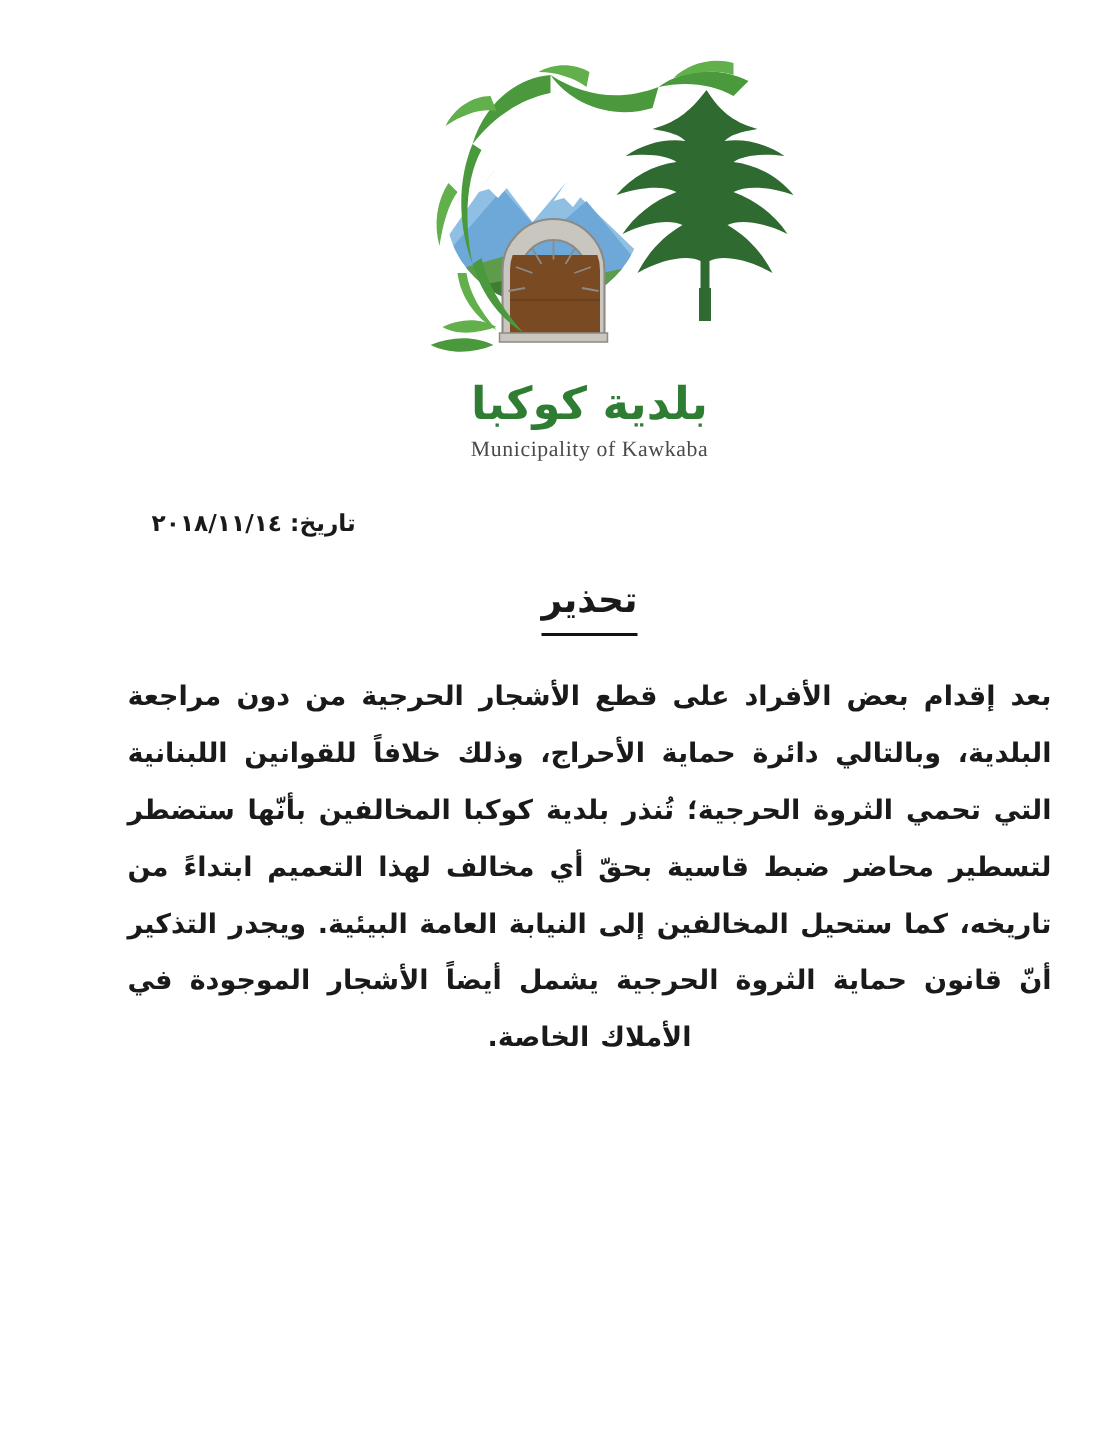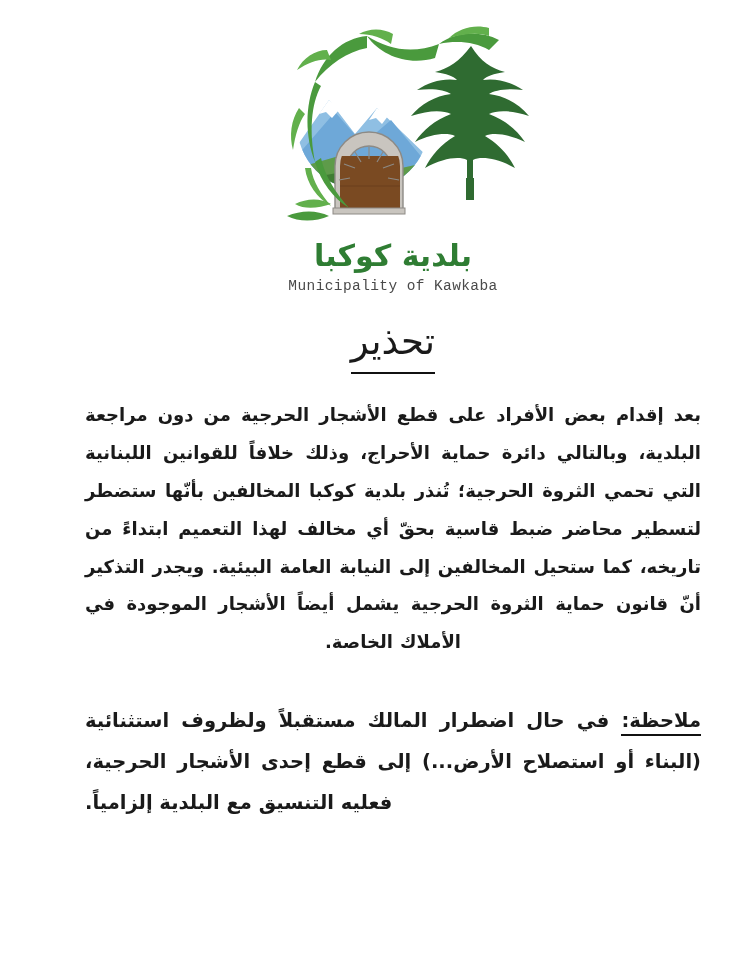--- a/index.html
+++ b/index.html
@@ -13,21 +13,21 @@
     font-family: "DejaVu Sans", "Liberation Sans", sans-serif;
     color: #1a1a1a;
     position: relative;
     overflow: hidden;
   }
 
   .page {
     width: 704px;
     height: 960px;
     box-sizing: border-box;
-    padding: 10px 44px 10px 44px;
+    padding: 24px 44px 10px 44px;
     position: relative;
   }
 
   
   .logo-block {
     display: flex;
     flex-direction: column;
     align-items: center;
     margin-top: 6px;
   }
@@ -41,21 +41,21 @@
   .logo-name {
     font-family: "DejaVu Sans", sans-serif;
     font-size: 30px;
     font-weight: bold;
     color: #2f7d33;
     line-height: 1.1;
     margin-top: -12px;
     letter-spacing: 0px;
   }
   .logo-sub {
-    font-family: Liberation Mono, monospace;
+    font-family: Liberation Serif, serif;
     font-size: 14.5px;
     color: #4a4a4a;
     direction: ltr;
     margin-top: 6px;
     letter-spacing: 0.4px;
   }
 
   
   .ref-block {
     margin-top: 26px;
@@ -72,22 +72,22 @@
     letter-spacing: 0.5px;
   }
 
   
   .title-wrap {
     text-align: center;
     margin-top: 22px;
   }
   .doc-title {
     display: inline-block;
-    font-size: 37px;
-    font-weight: normal;
+    font-size: 24px;
+    font-weight: bold;
     line-height: 1.2;
     padding-bottom: 8px;
     border-bottom: 2px solid #111;
   }
 
   
   .body-text {
     margin-top: 22px;
     font-size: 18px;
     line-height: 2.1;
@@ -206,25 +206,23 @@
           <path d="M44 200 C58 194 74 194 86 200 C72 206 56 206 44 200 Z"></path>
         </g>
       </svg>
     </div>
 
     <div class="logo-name">بلدية كوكبا</div>
     <div class="logo-sub">Municipality of Kawkaba</div>
   </div>
 
   <div class="ref-block">
+    <span class="ref-line">تاريخ: ٢٠١٨/١١/١٤</span>
   </div>
 
   <div class="title-wrap">
     <div class="doc-title">تحذير</div>
   </div>
 
   <div class="body-text">بعد إقدام بعض الأفراد على قطع الأشجار الحرجية من دون مراجعة البلدية، وبالتالي دائرة حماية الأحراج، وذلك خلافاً للقوانين اللبنانية التي تحمي الثروة الحرجية؛ تُنذر بلدية كوكبا المخالفين بأنّها ستضطر لتسطير محاضر ضبط قاسية بحقّ أي مخالف لهذا التعميم ابتداءً من تاريخه، كما ستحيل المخالفين إلى النيابة العامة البيئية. ويجدر التذكير أنّ قانون حماية الثروة الحرجية يشمل أيضاً الأشجار الموجودة في الأملاك الخاصة.</div>
 
-  <div class="note-block">
-    <span class="note-label">ملاحظة:</span><span> في حال اضطرار المالك مستقبلاً ولظروف استثنائية (البناء أو استصلاح الأرض...) إلى قطع إحدى الأشجار الحرجية، فعليه التنسيق مع البلدية إلزامياً.</span>
-  </div>
 
 </div>
 
 </body></html>

